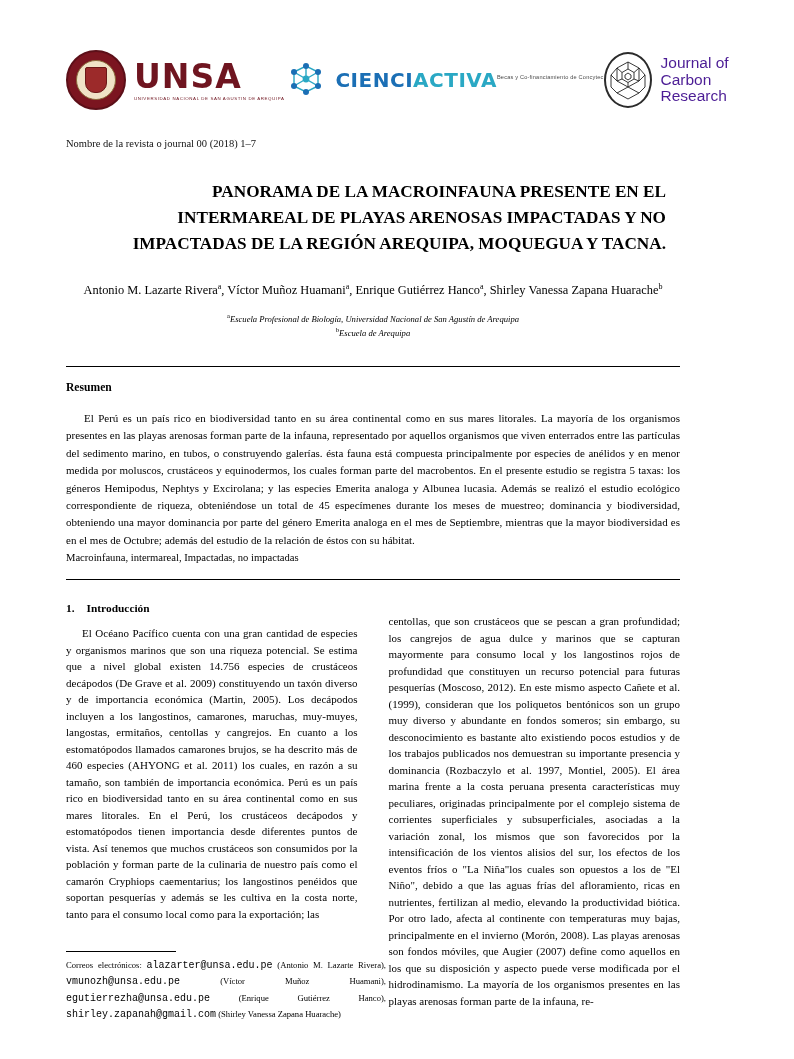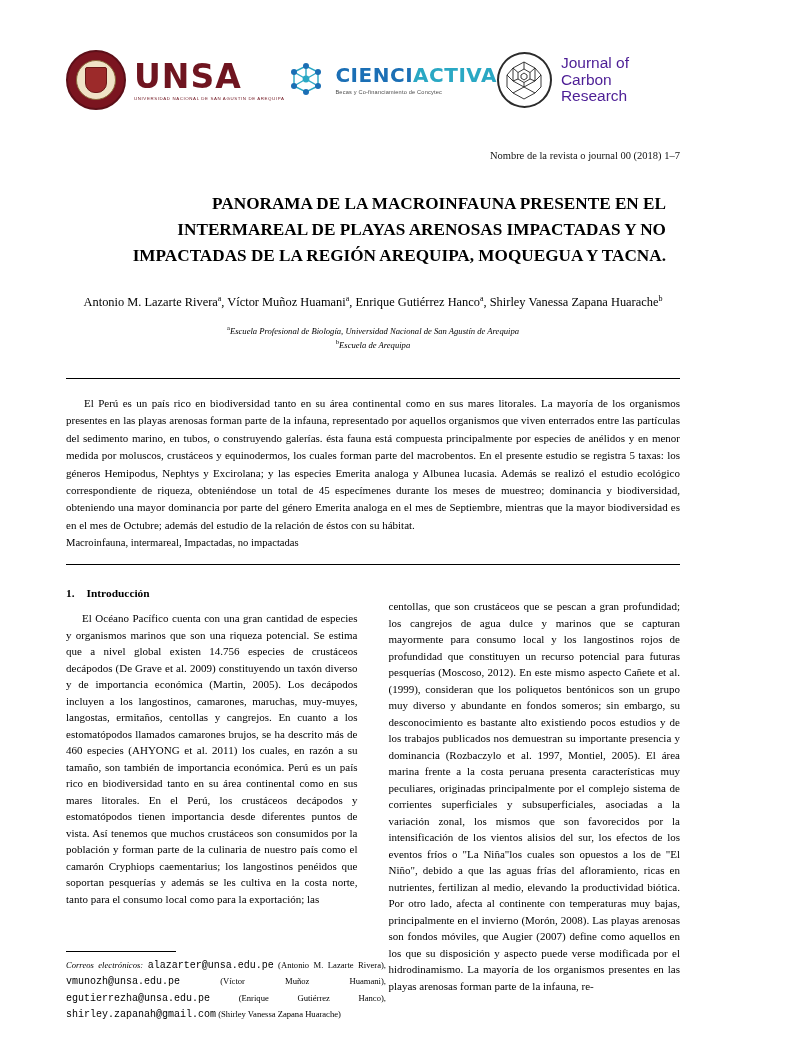--- a/index.html
+++ b/index.html
@@ -69,21 +69,21 @@
     letter-spacing: 0.6px;
     color: #6f1520;
     margin-top: 3px;
     white-space: nowrap;
   }
 
   
   .ca { gap: 7px; }
   .ca-mark { width: 44px; height: 44px; position: relative; }
   .ca-mark svg { display: block; }
-  .ca-text { display: flex; flex-direction: column; }
+  .ca-text { display: flex; }
   .ca-word {
     font-family: "DejaVu Sans", sans-serif;
     font-weight: bold;
     font-size: 20px;
     letter-spacing: 0.5px;
     line-height: 1;
     color: #1b6fb5;
   }
   .ca-word .accent { color: #2aa8c4; }
   .ca-sub {
@@ -104,23 +104,23 @@
   }
   .jcr-text { display: flex; flex-direction: column; line-height: 1.08; }
   .jcr-l1, .jcr-l2 {
     font-family: "Liberation Sans", sans-serif;
     font-size: 15.5px;
     color: #4c1d95;
   }
 
   
   .journal-line {
-    text-align: right;
+    text-align: left;
     font-size: 10.5px;
-    margin-top: 36px;
+    margin-top: 24px;
     color: #111;
   }
 
   
   .title {
     text-align: right;
     font-size: 17.2px;
     line-height: 1.5;
     margin-top: 30px;
     padding: 0 14px;
@@ -207,21 +207,21 @@
   .footnote-rule {
     border-top: 0.8px solid #000;
     width: 110px;
     margin-bottom: 6px;
   }
   .footnote-text {
     font-size: 8.6px;
     line-height: 1.62;
     text-align: justify;
   }
-  .footnote-text .it { font-style: italic; }
+  .footnote-text .it { }
   .mono {
     font-family: "Liberation Mono", monospace;
     font-size: 10px;
   }
 </style>
 </head>
 <body>
 
 <div class="page">
 
@@ -295,20 +295,21 @@
     Antonio M. Lazarte Rivera<sup>a</sup>, Víctor Muñoz Huamani<sup>a</sup>, Enrique Gutiérrez Hanco<sup>a</sup>, Shirley Vanessa Zapana Huarache<sup>b</sup>
   </div>
 
   <div class="affil">
     <div><sup>a</sup>Escuela Profesional de Biología, Universidad Nacional de San Agustín de Arequipa</div>
     <div><sup>b</sup>Escuela de Arequipa</div>
   </div>
 
   <hr class="rule rule-top">
 
+  <div class="abstract-head">Resumen</div>
   <div class="abstract-body">El Perú es un país rico en biodiversidad tanto en su área continental como en sus mares litorales. La mayoría de los organismos presentes en las playas arenosas forman parte de la infauna, representado por aquellos organismos que viven enterrados entre las partículas del sedimento marino, en tubos, o construyendo galerías. ésta fauna está compuesta principalmente por especies de anélidos y en menor medida por moluscos, crustáceos y equinodermos, los cuales forman parte del macrobentos. En el presente estudio se registra 5 taxas: los géneros Hemipodus, Nephtys y Excirolana; y las especies Emerita analoga y Albunea lucasia. Además se realizó el estudio ecológico correspondiente de riqueza, obteniéndose un total de 45 especímenes durante los meses de muestreo; dominancia y biodiversidad, obteniendo una mayor dominancia por parte del género Emerita analoga en el mes de Septiembre, mientras que la mayor biodiversidad es en el mes de Octubre; además del estudio de la relación de éstos con su hábitat.</div>
 
   <div class="keywords-body">Macroinfauna, intermareal, Impactadas, no impactadas</div>
 
   <hr class="rule rule-bottom">
 
   <div class="columns">
     <div class="col">
       <div class="section-head">
         <span class="num">1.</span><span>Introducción</span>

